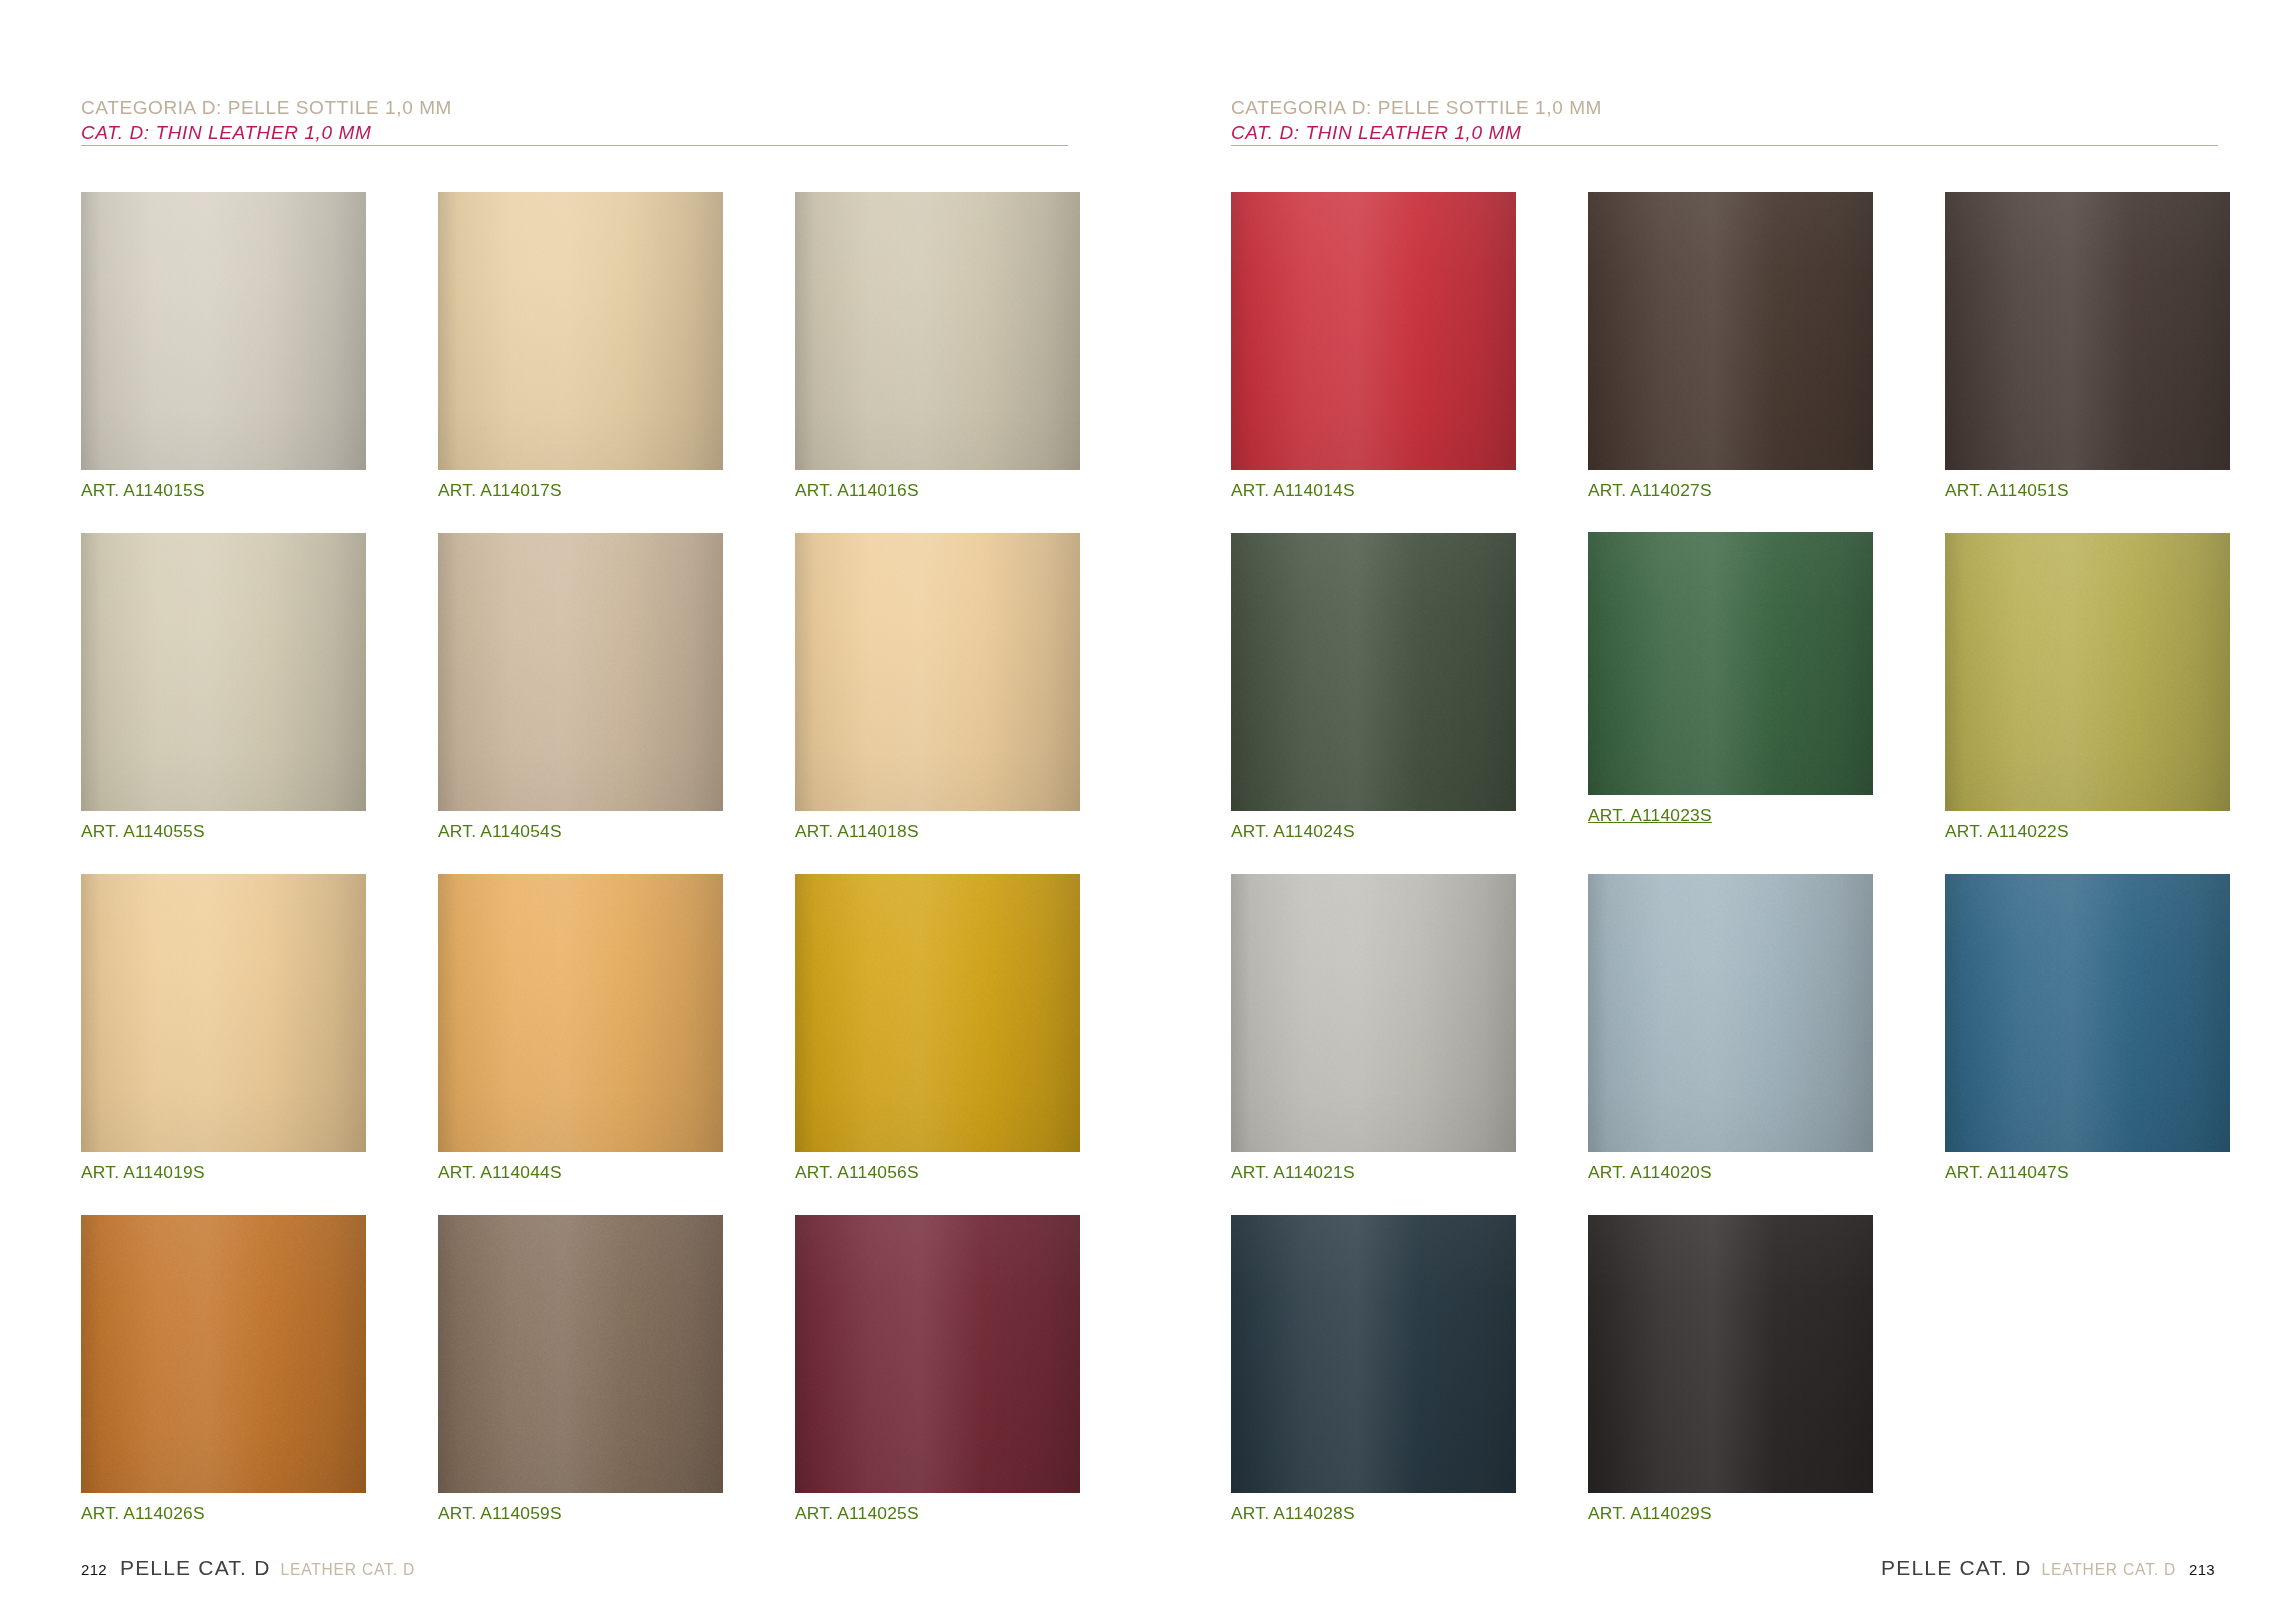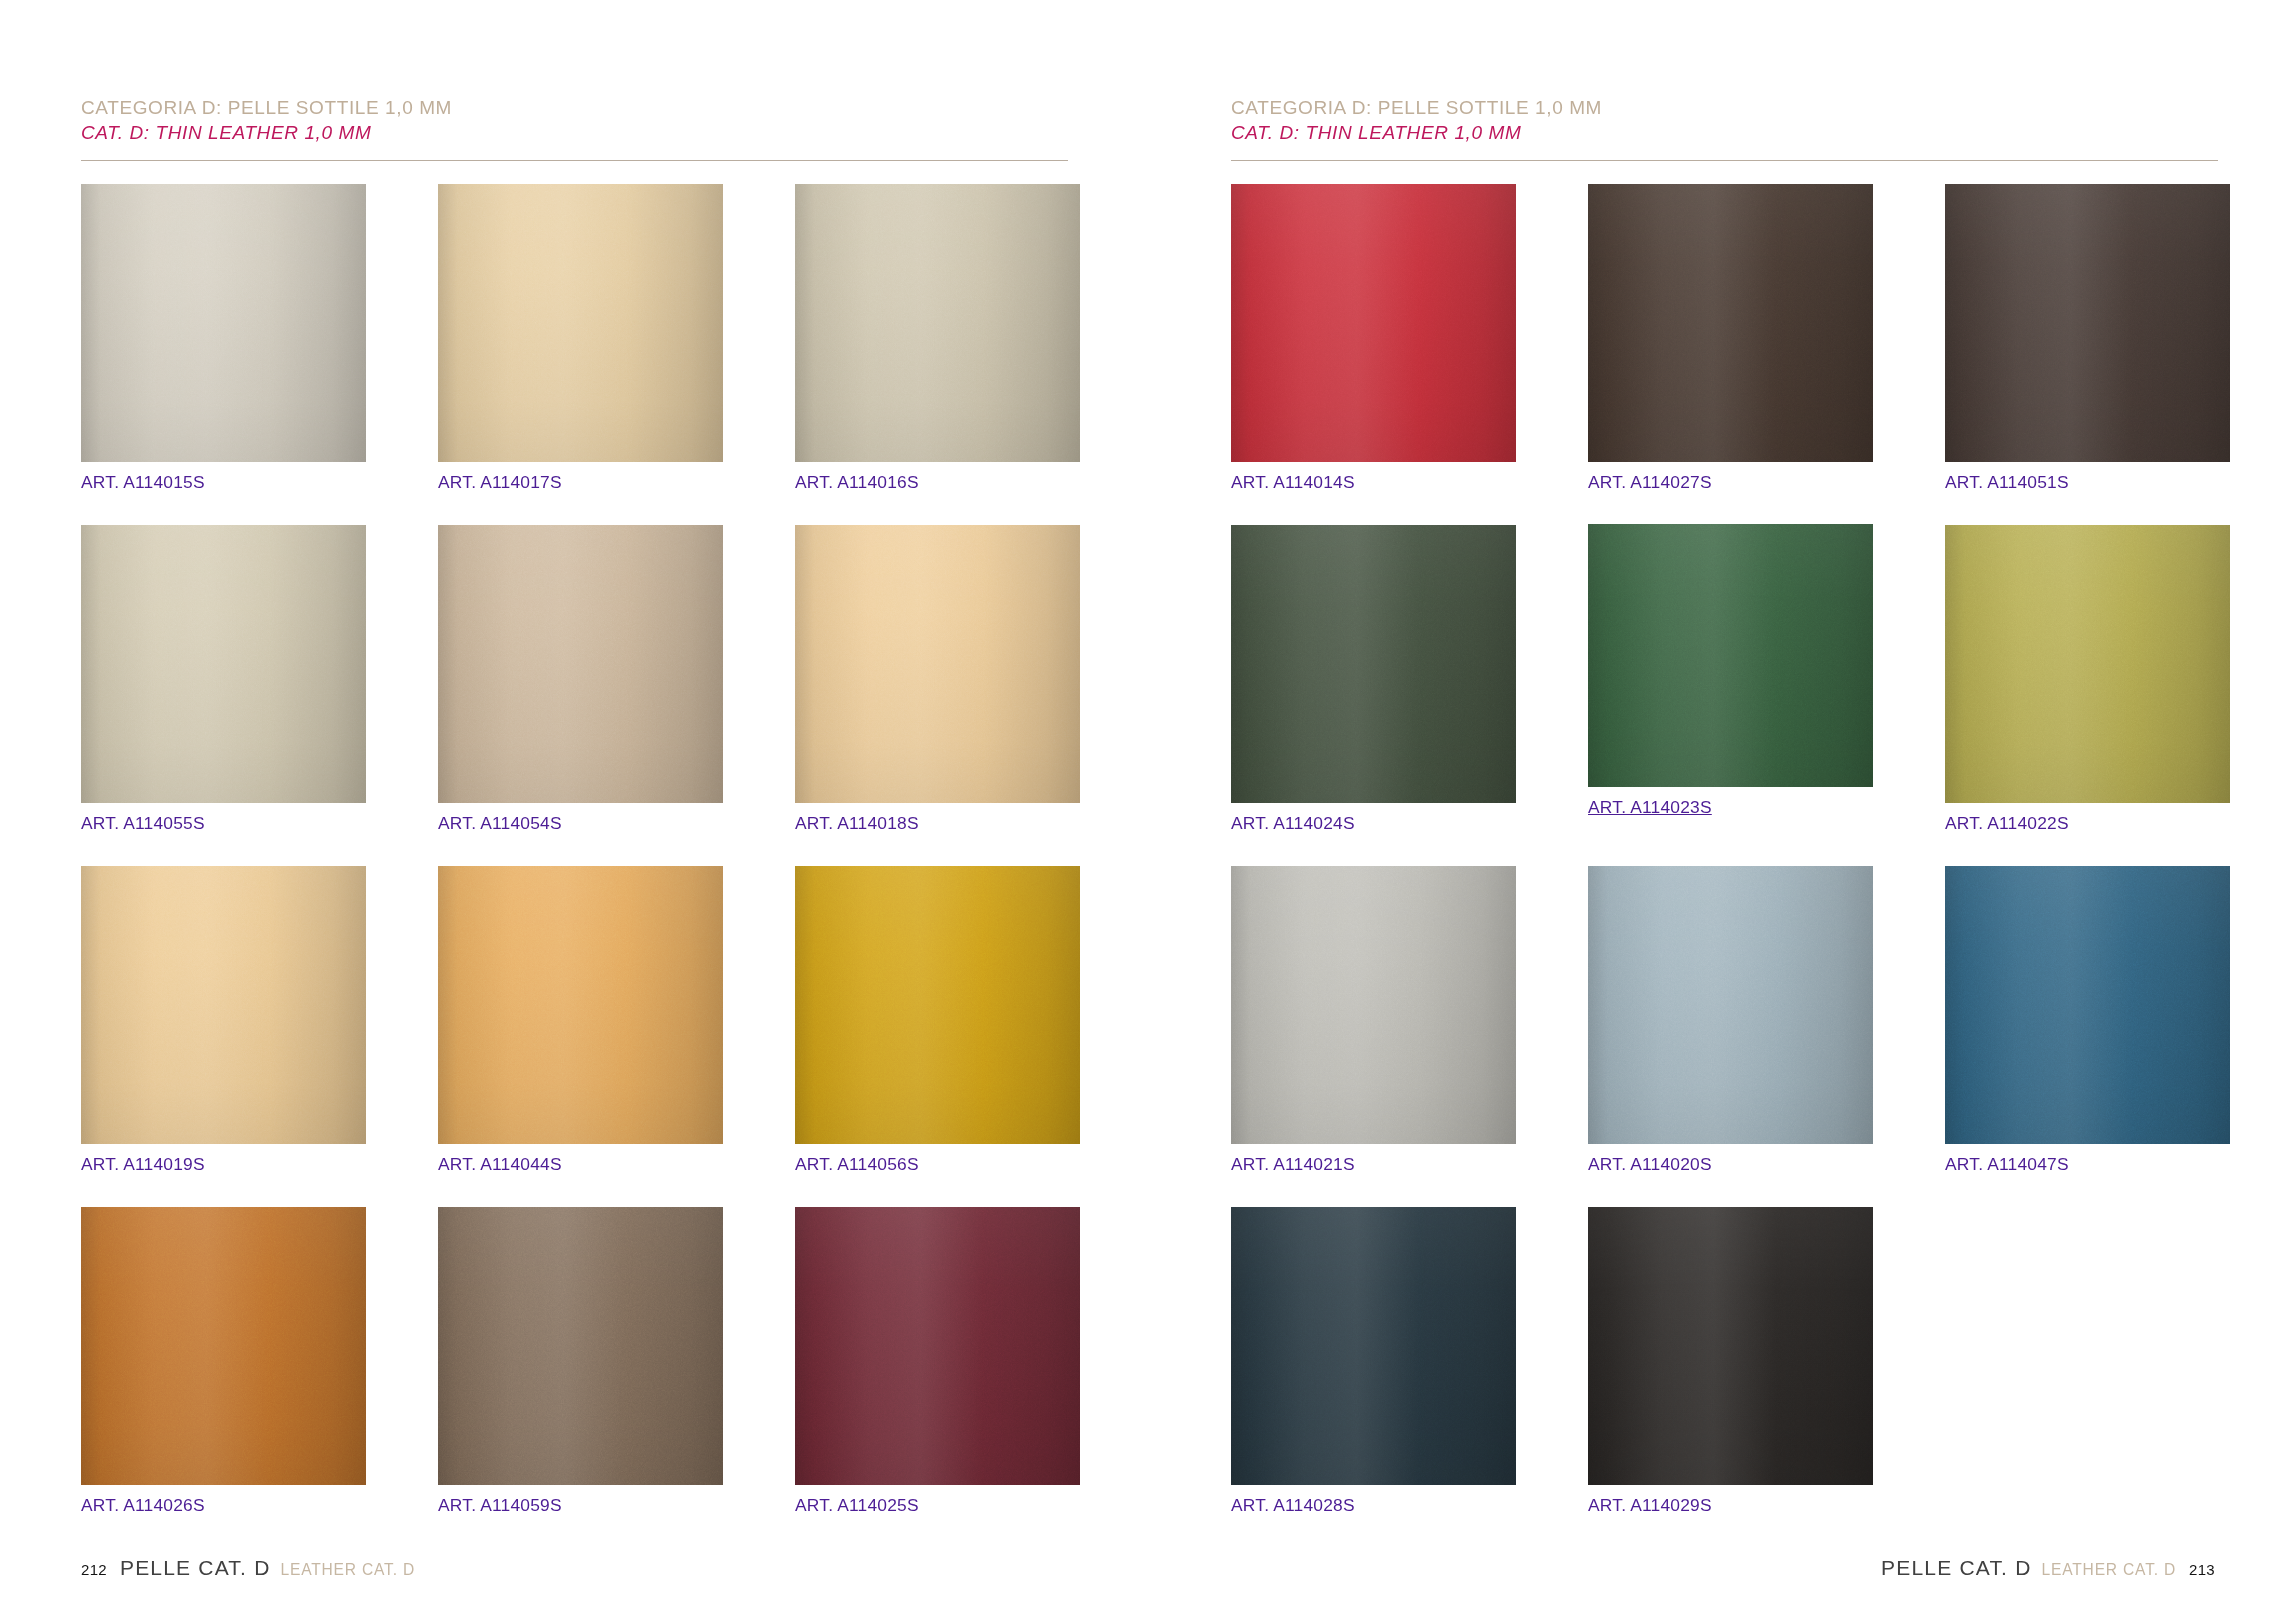--- a/index.html
+++ b/index.html
@@ -27,22 +27,22 @@
     box-sizing: border-box;
     height: 1624px;
   }
   .page-left  { width: 1148px; padding: 96px 0 0 81px; }
   .page-right { width: 1148px; padding: 96px 0 0 83px; }
 
   
   .cat-header {
     width: 987px;
     border-bottom: 1.8px solid #b9ada0;
-    padding-bottom: 15px;
-    margin-bottom: 11px;
+    padding-bottom: 0;
+    margin-bottom: 34px;
   }
   .cat-line-it {
     font-size: 19px;
     letter-spacing: 0.6px;
     color: #bfae99;
     line-height: 1.30;
     white-space: nowrap;
   }
   .cat-line-en {
     font-size: 19px;
@@ -106,21 +106,21 @@
         rgba(255,255,255,0.02) 30%,
         rgba(0,0,0,0.03) 78%,
         rgba(0,0,0,0.07) 100%);
   }
   .art-label {
     position: absolute;
     left: 0;
     bottom: 20px;
     font-size: 17.4px;
     letter-spacing: 0.2px;
-    color: #4c1d95;
+    color: #4d7c0f;
     white-space: nowrap;
     text-align: center;
   }
 
   
   .cell.short .swatch { height: 263px; }
   .cell.short .swatch-wrap { bottom: 67px; }
   .cell.short .art-label { bottom: 36px; text-decoration: underline; }
 
   

